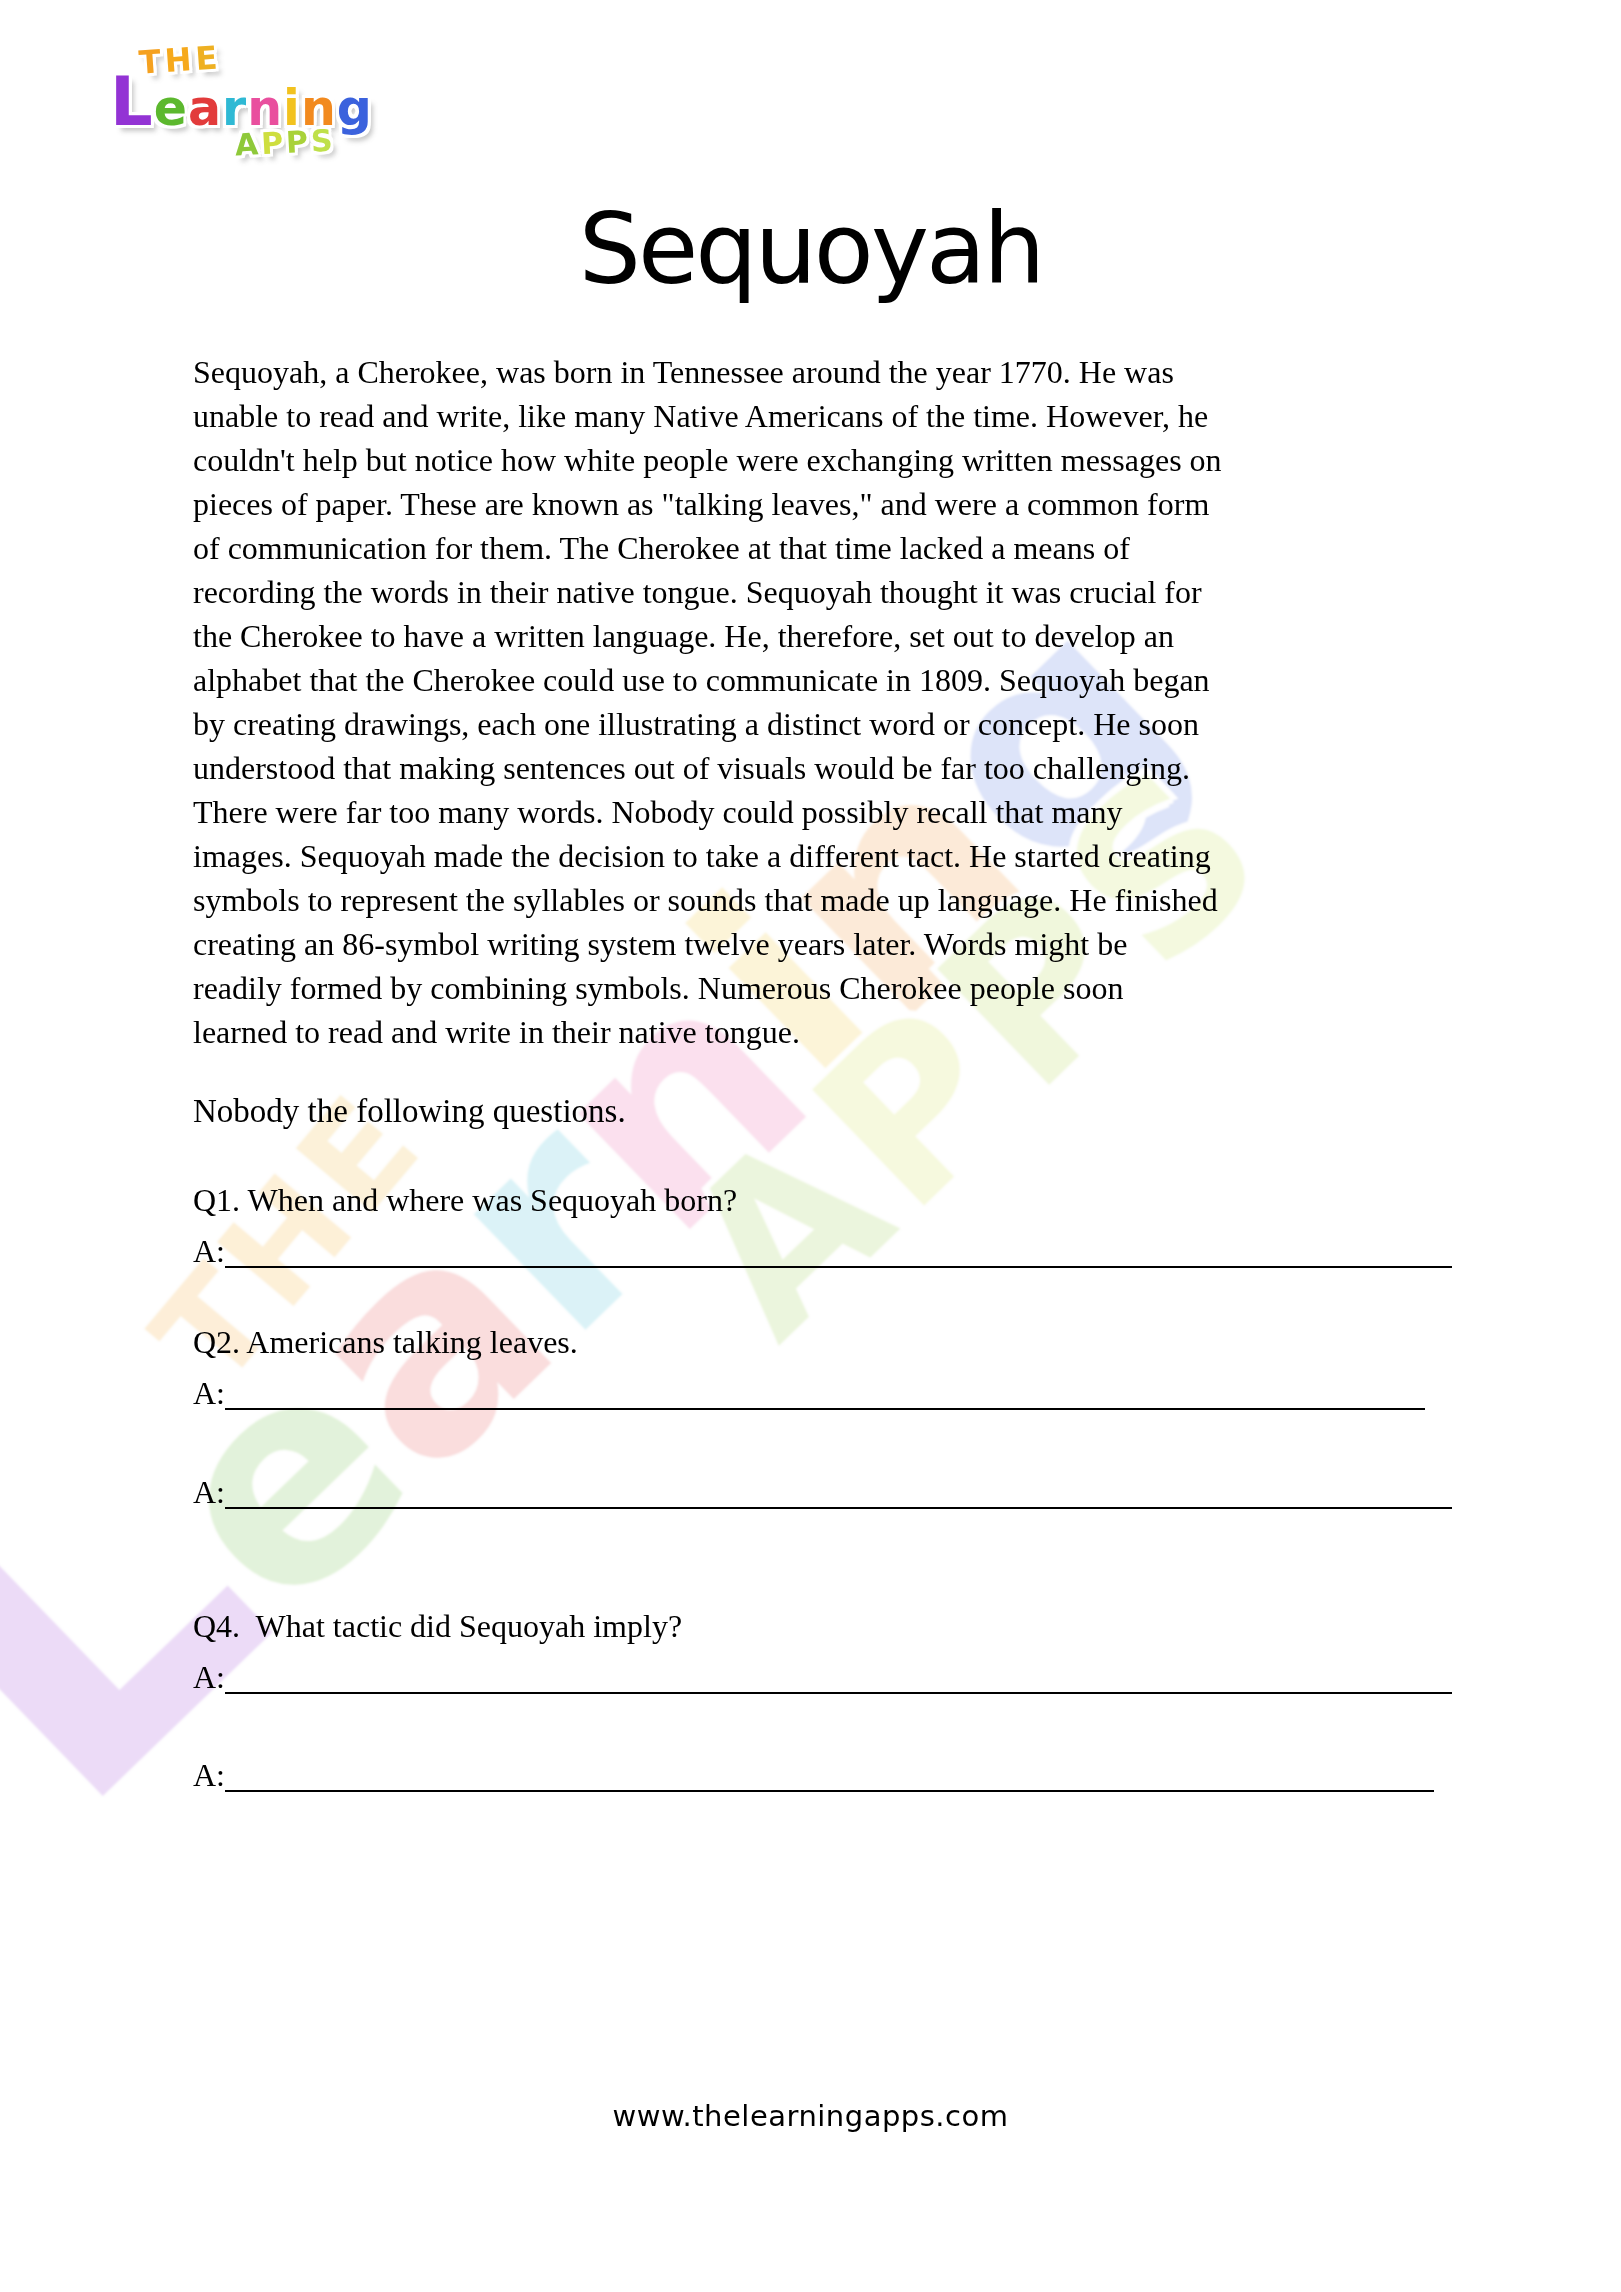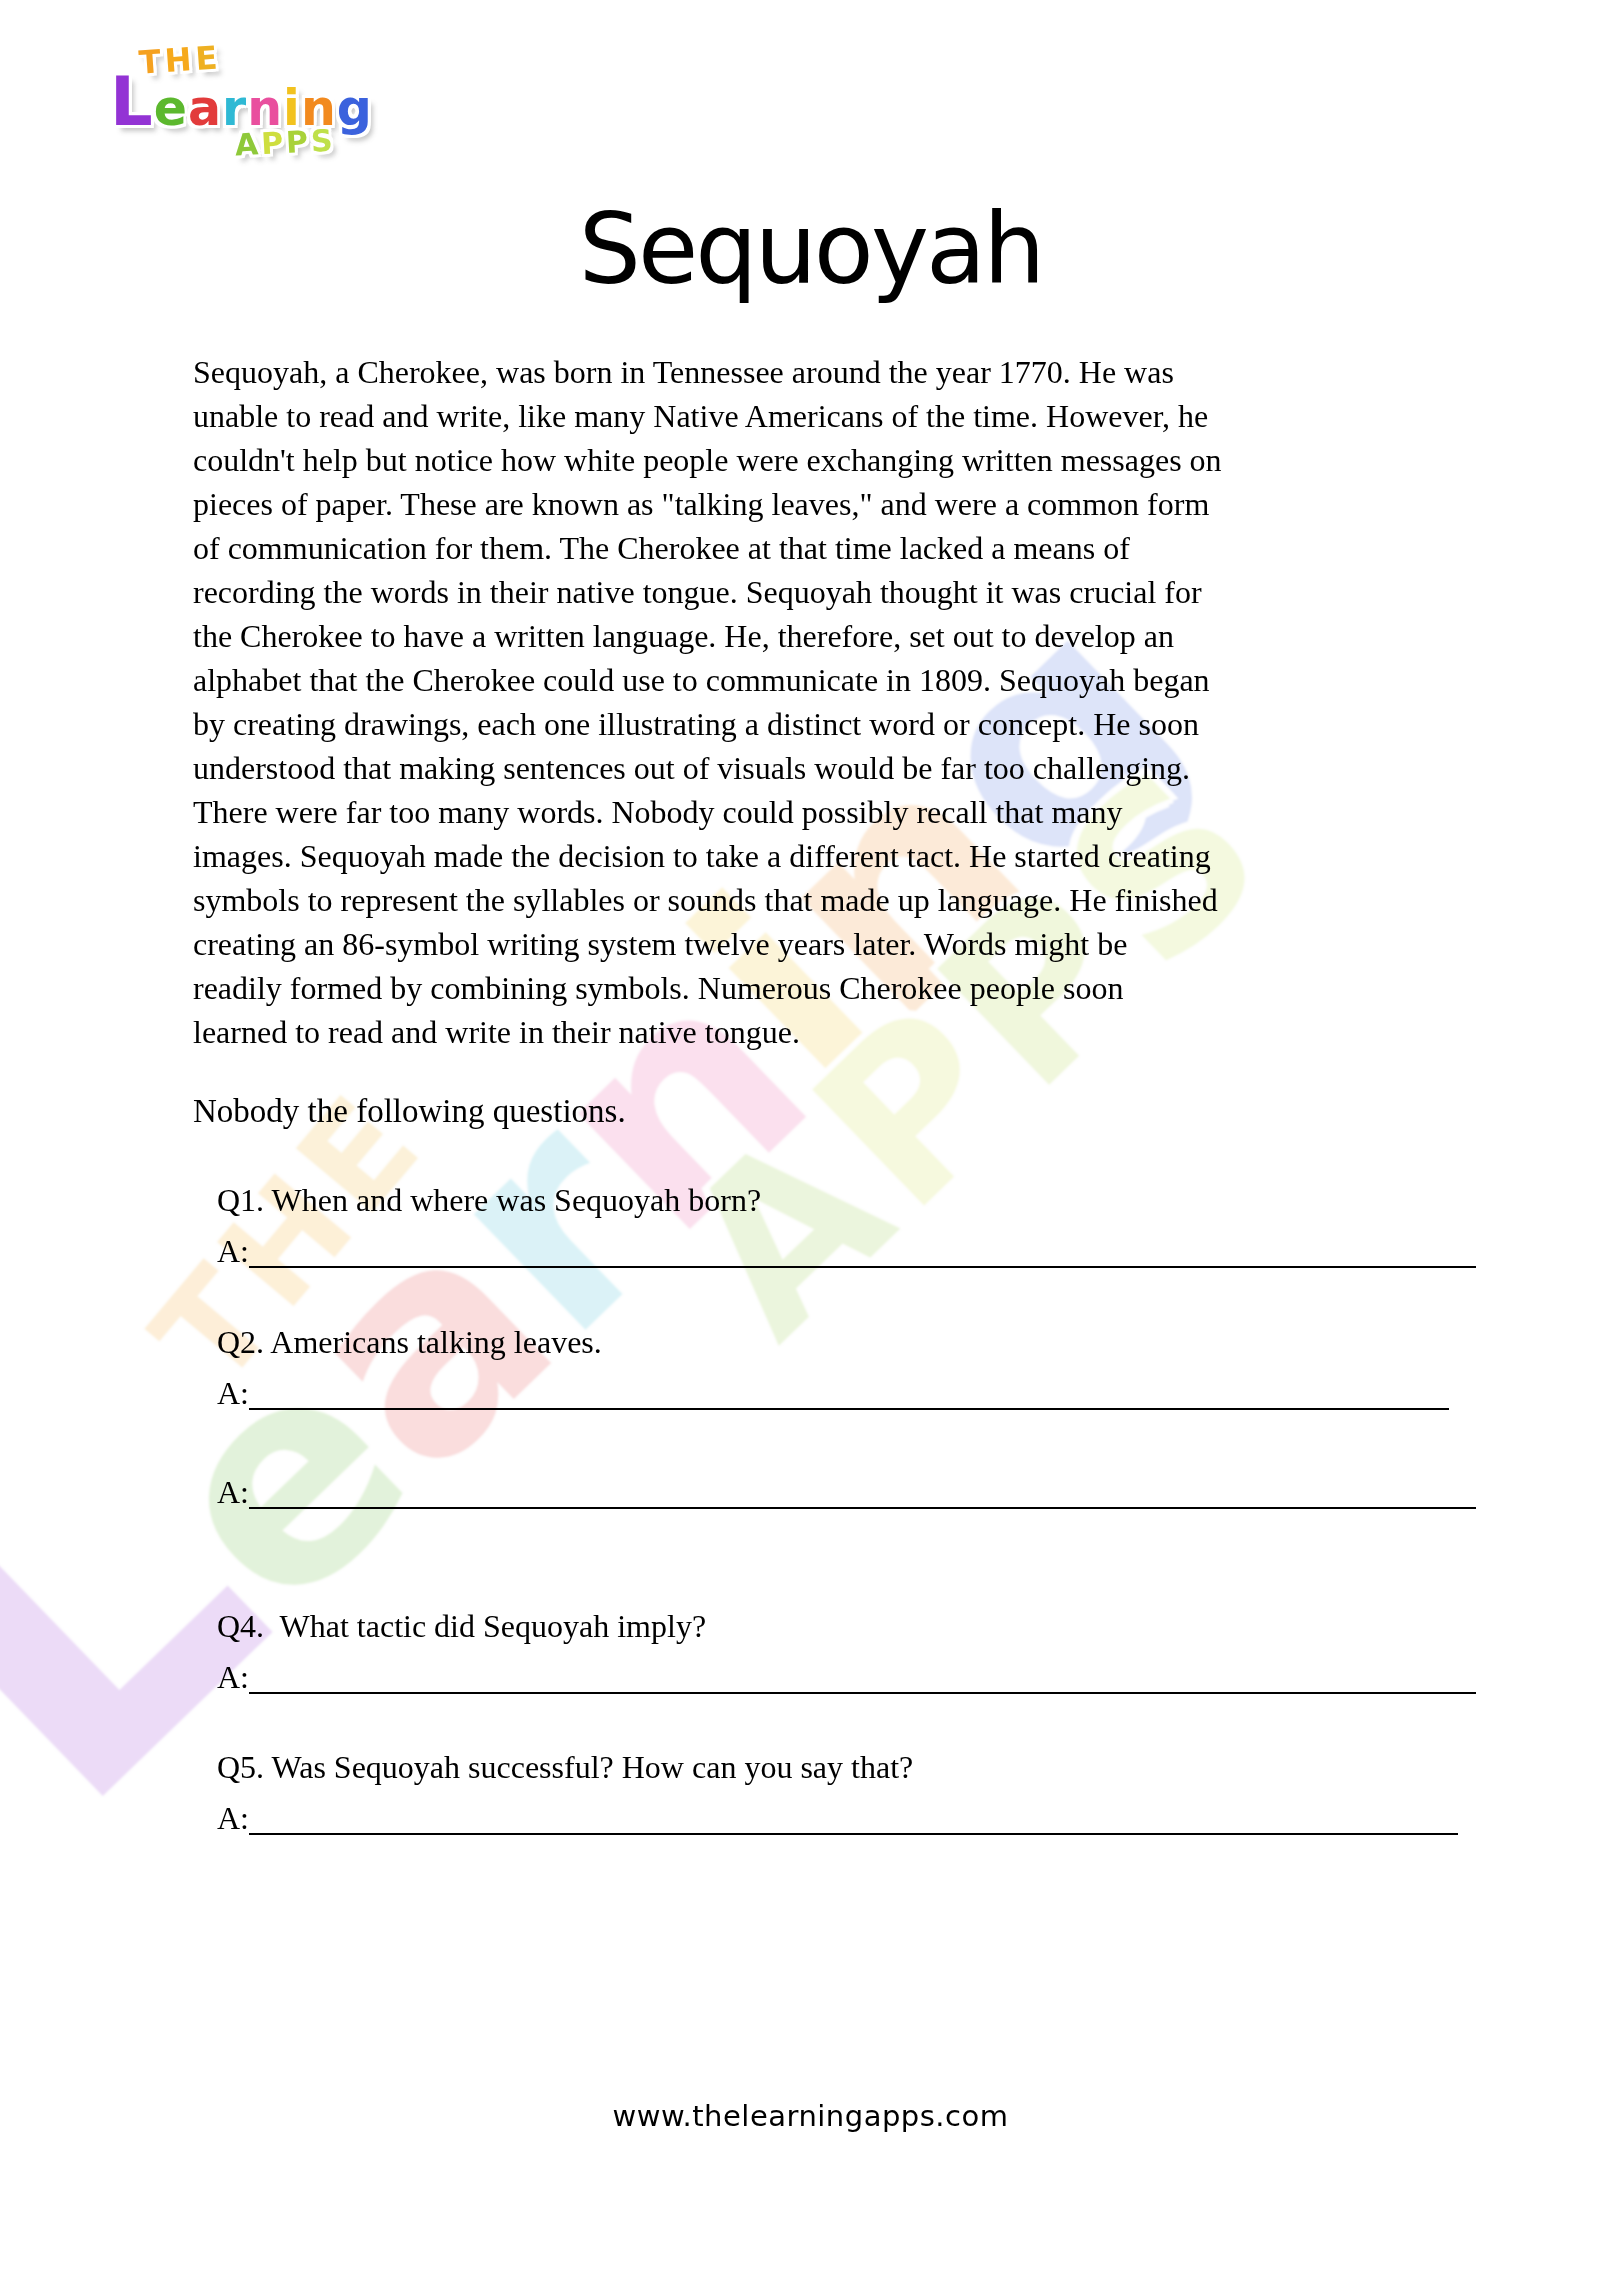--- a/index.html
+++ b/index.html
@@ -70,21 +70,21 @@
     white-space:pre-line;
   }
 
   
   .instruction{
     position:absolute;left:193px;top:1090px;width:1259px;
     font-size:33px;line-height:43px;
   }
 
   
-  .qa{position:absolute;left:193px;width:1259px;margin-left:24px;}
+  .qa{position:absolute;left:193px;width:1259px;}
   .q1{top:1179px;} .q2{top:1321px;} .q3{top:1463px;} .q4{top:1605px;} .q5{top:1746px;}
   .q-label{font-size:32px;line-height:43px;white-space:pre-wrap;}
   .a-row{display:flex;align-items:stretch;margin-top:7.8px;font-size:32px;line-height:43px;}
   .a-prefix{flex:0 0 auto;}
   .a-line{flex:1 1 auto;border-bottom:2.9px solid #000;margin-bottom:4.9px;}
   .q2 .a-line{margin-right:27.4px;}
   .q5 .a-line{margin-right:17.6px;}
 
   
   .footer{
@@ -161,21 +161,20 @@
 
     <div class="qa q4">
       <div class="q-label">Q4.  What tactic did Sequoyah imply?</div>
       <div class="a-row">
         <span class="a-prefix">A:</span>
         <span class="a-line"></span>
       </div>
     </div>
 
     <div class="qa q5">
-      <div class="q-label">Q5. Was Sequoyah successful? How can you say that?</div>
       <div class="a-row">
         <span class="a-prefix">A:</span>
         <span class="a-line"></span>
       </div>
     </div>
 
     <div class="footer">www.thelearningapps.com</div>
 
   </div>
 </div>

